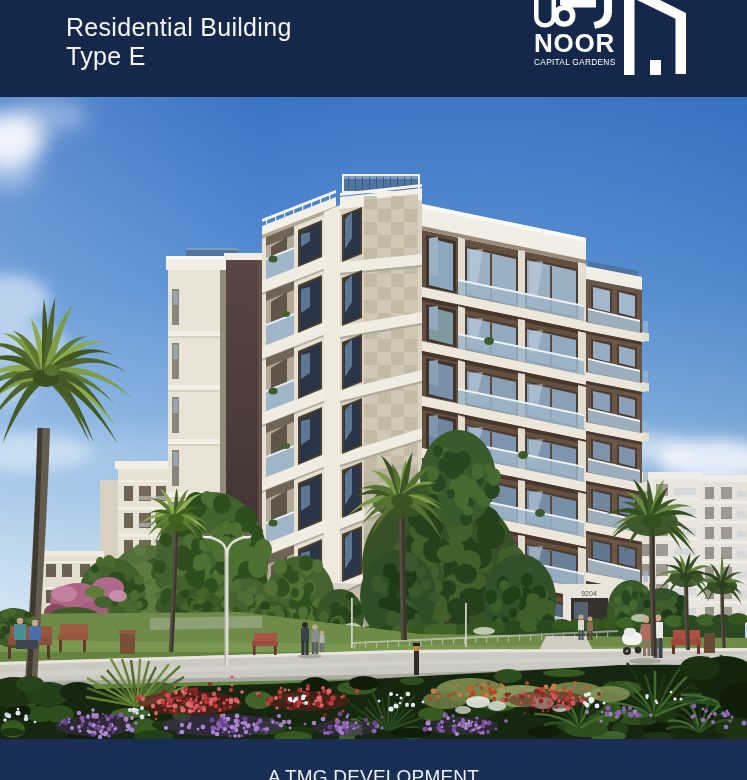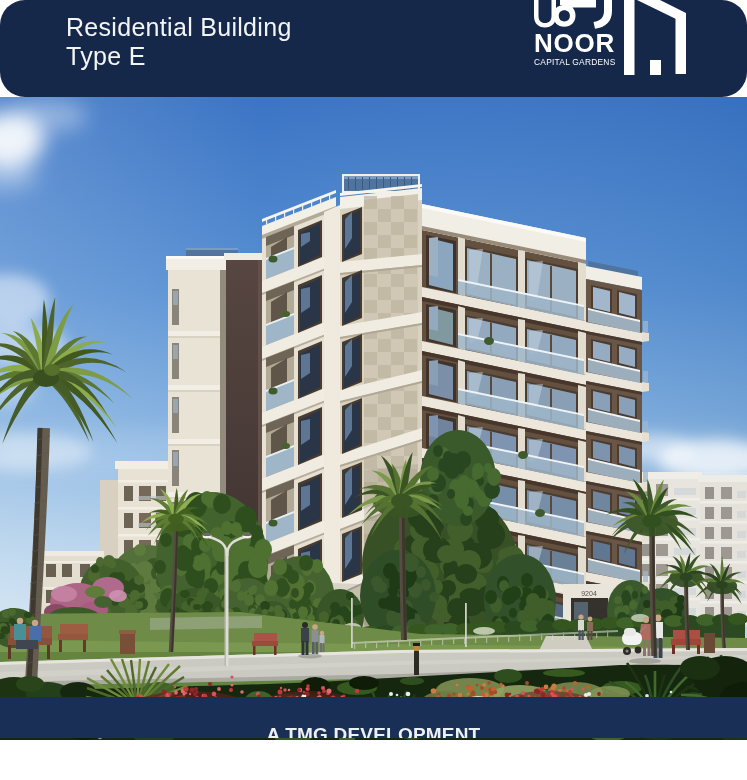--- a/index.html
+++ b/index.html
@@ -1,18 +1,18 @@
 <!DOCTYPE html>
 <html><head><meta charset="utf-8">
 <style>
 html,body{margin:0;padding:0;background:#fff;}
 body{width:747px;height:780px;position:relative;overflow:hidden;font-family:"Liberation Sans",sans-serif;}
-.hdr{position:absolute;left:0;top:0;width:747px;height:97px;background:#15284a;border-radius:25px;}
+.hdr{position:absolute;left:0;top:0;width:747px;height:97px;background:#15284a;}
 .hdr .t{position:absolute;left:66px;top:13px;color:#f3f5f4;font-size:25px;line-height:29px;letter-spacing:0.3px;font-weight:400;}
-.ftr{position:absolute;left:0;top:697px;width:747px;height:41px;background:#1a2f55;overflow:hidden;font-weight:bold;}
+.ftr{position:absolute;left:0;top:739px;width:747px;height:41px;background:#1a2f55;overflow:hidden;}
 .ftr .t{position:absolute;left:0;top:27px;width:747px;text-align:center;color:#eef1f4;font-size:19px;letter-spacing:0.2px;}
 .scene{position:absolute;left:0;top:97px;}
 .logo{position:absolute;left:0;top:0;}
 </style></head>
 <body>
 
 <div class="hdr">
 
 <div class="t">Residential Building<br>Type E</div>
 

